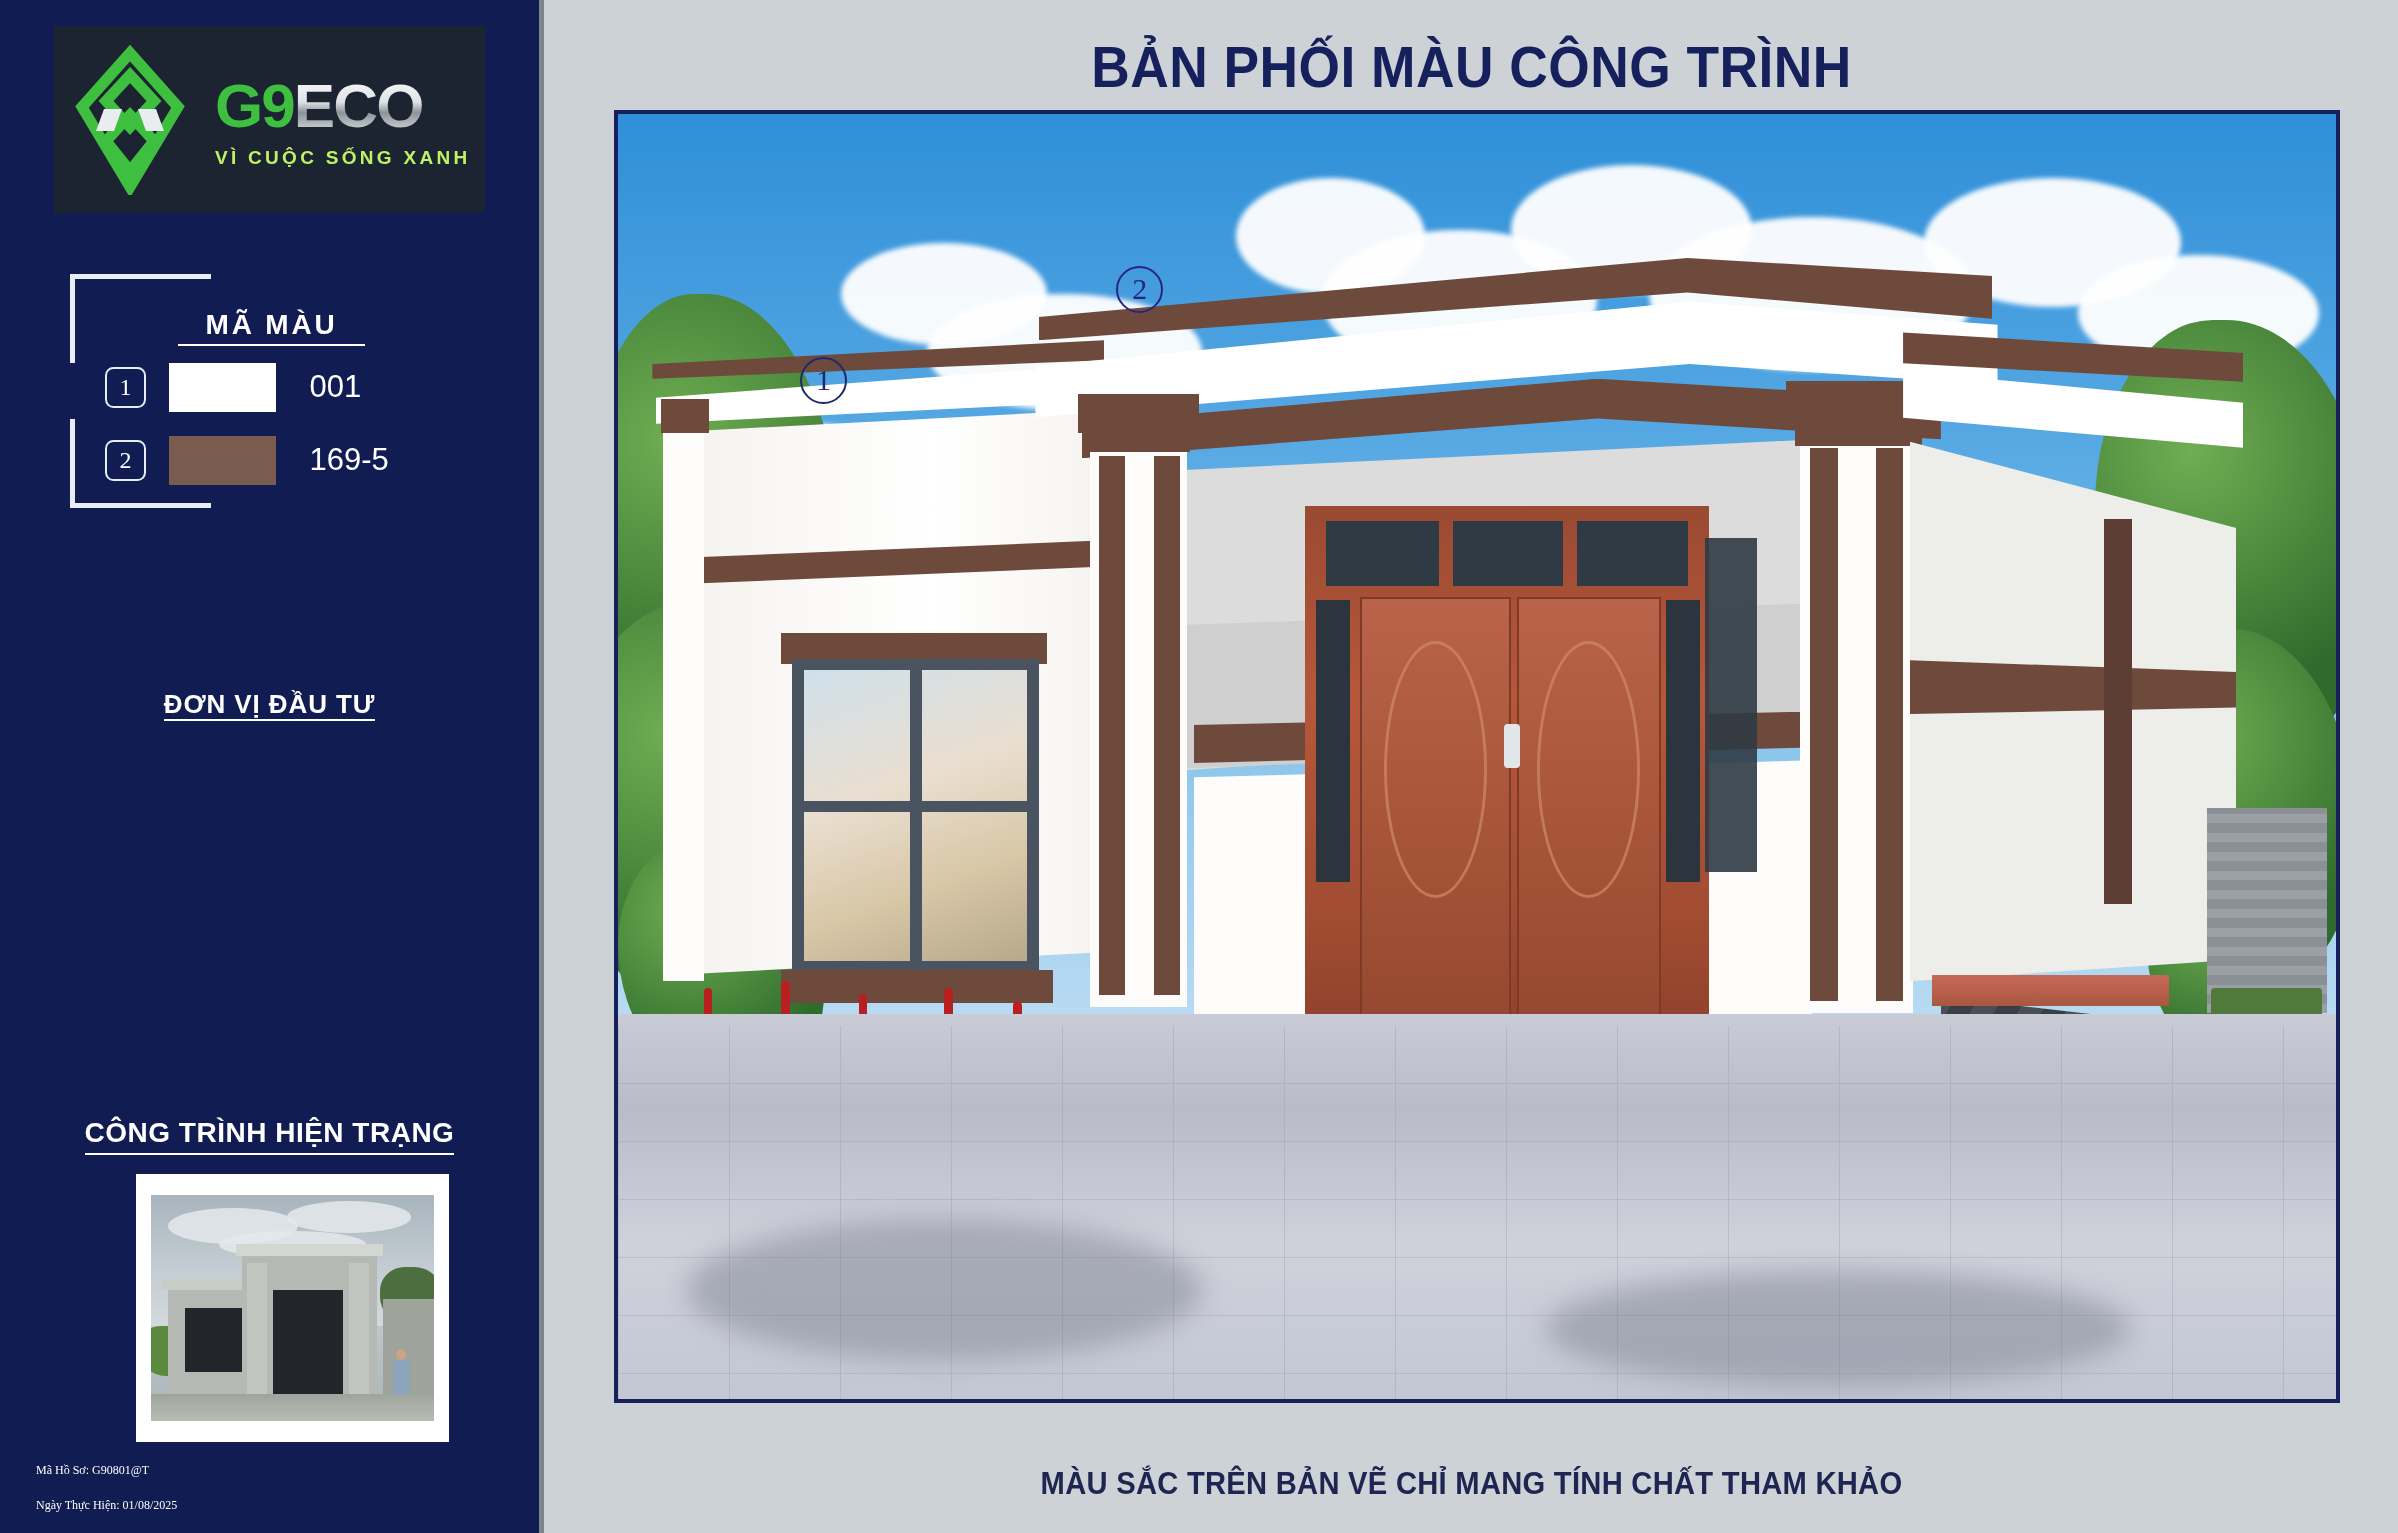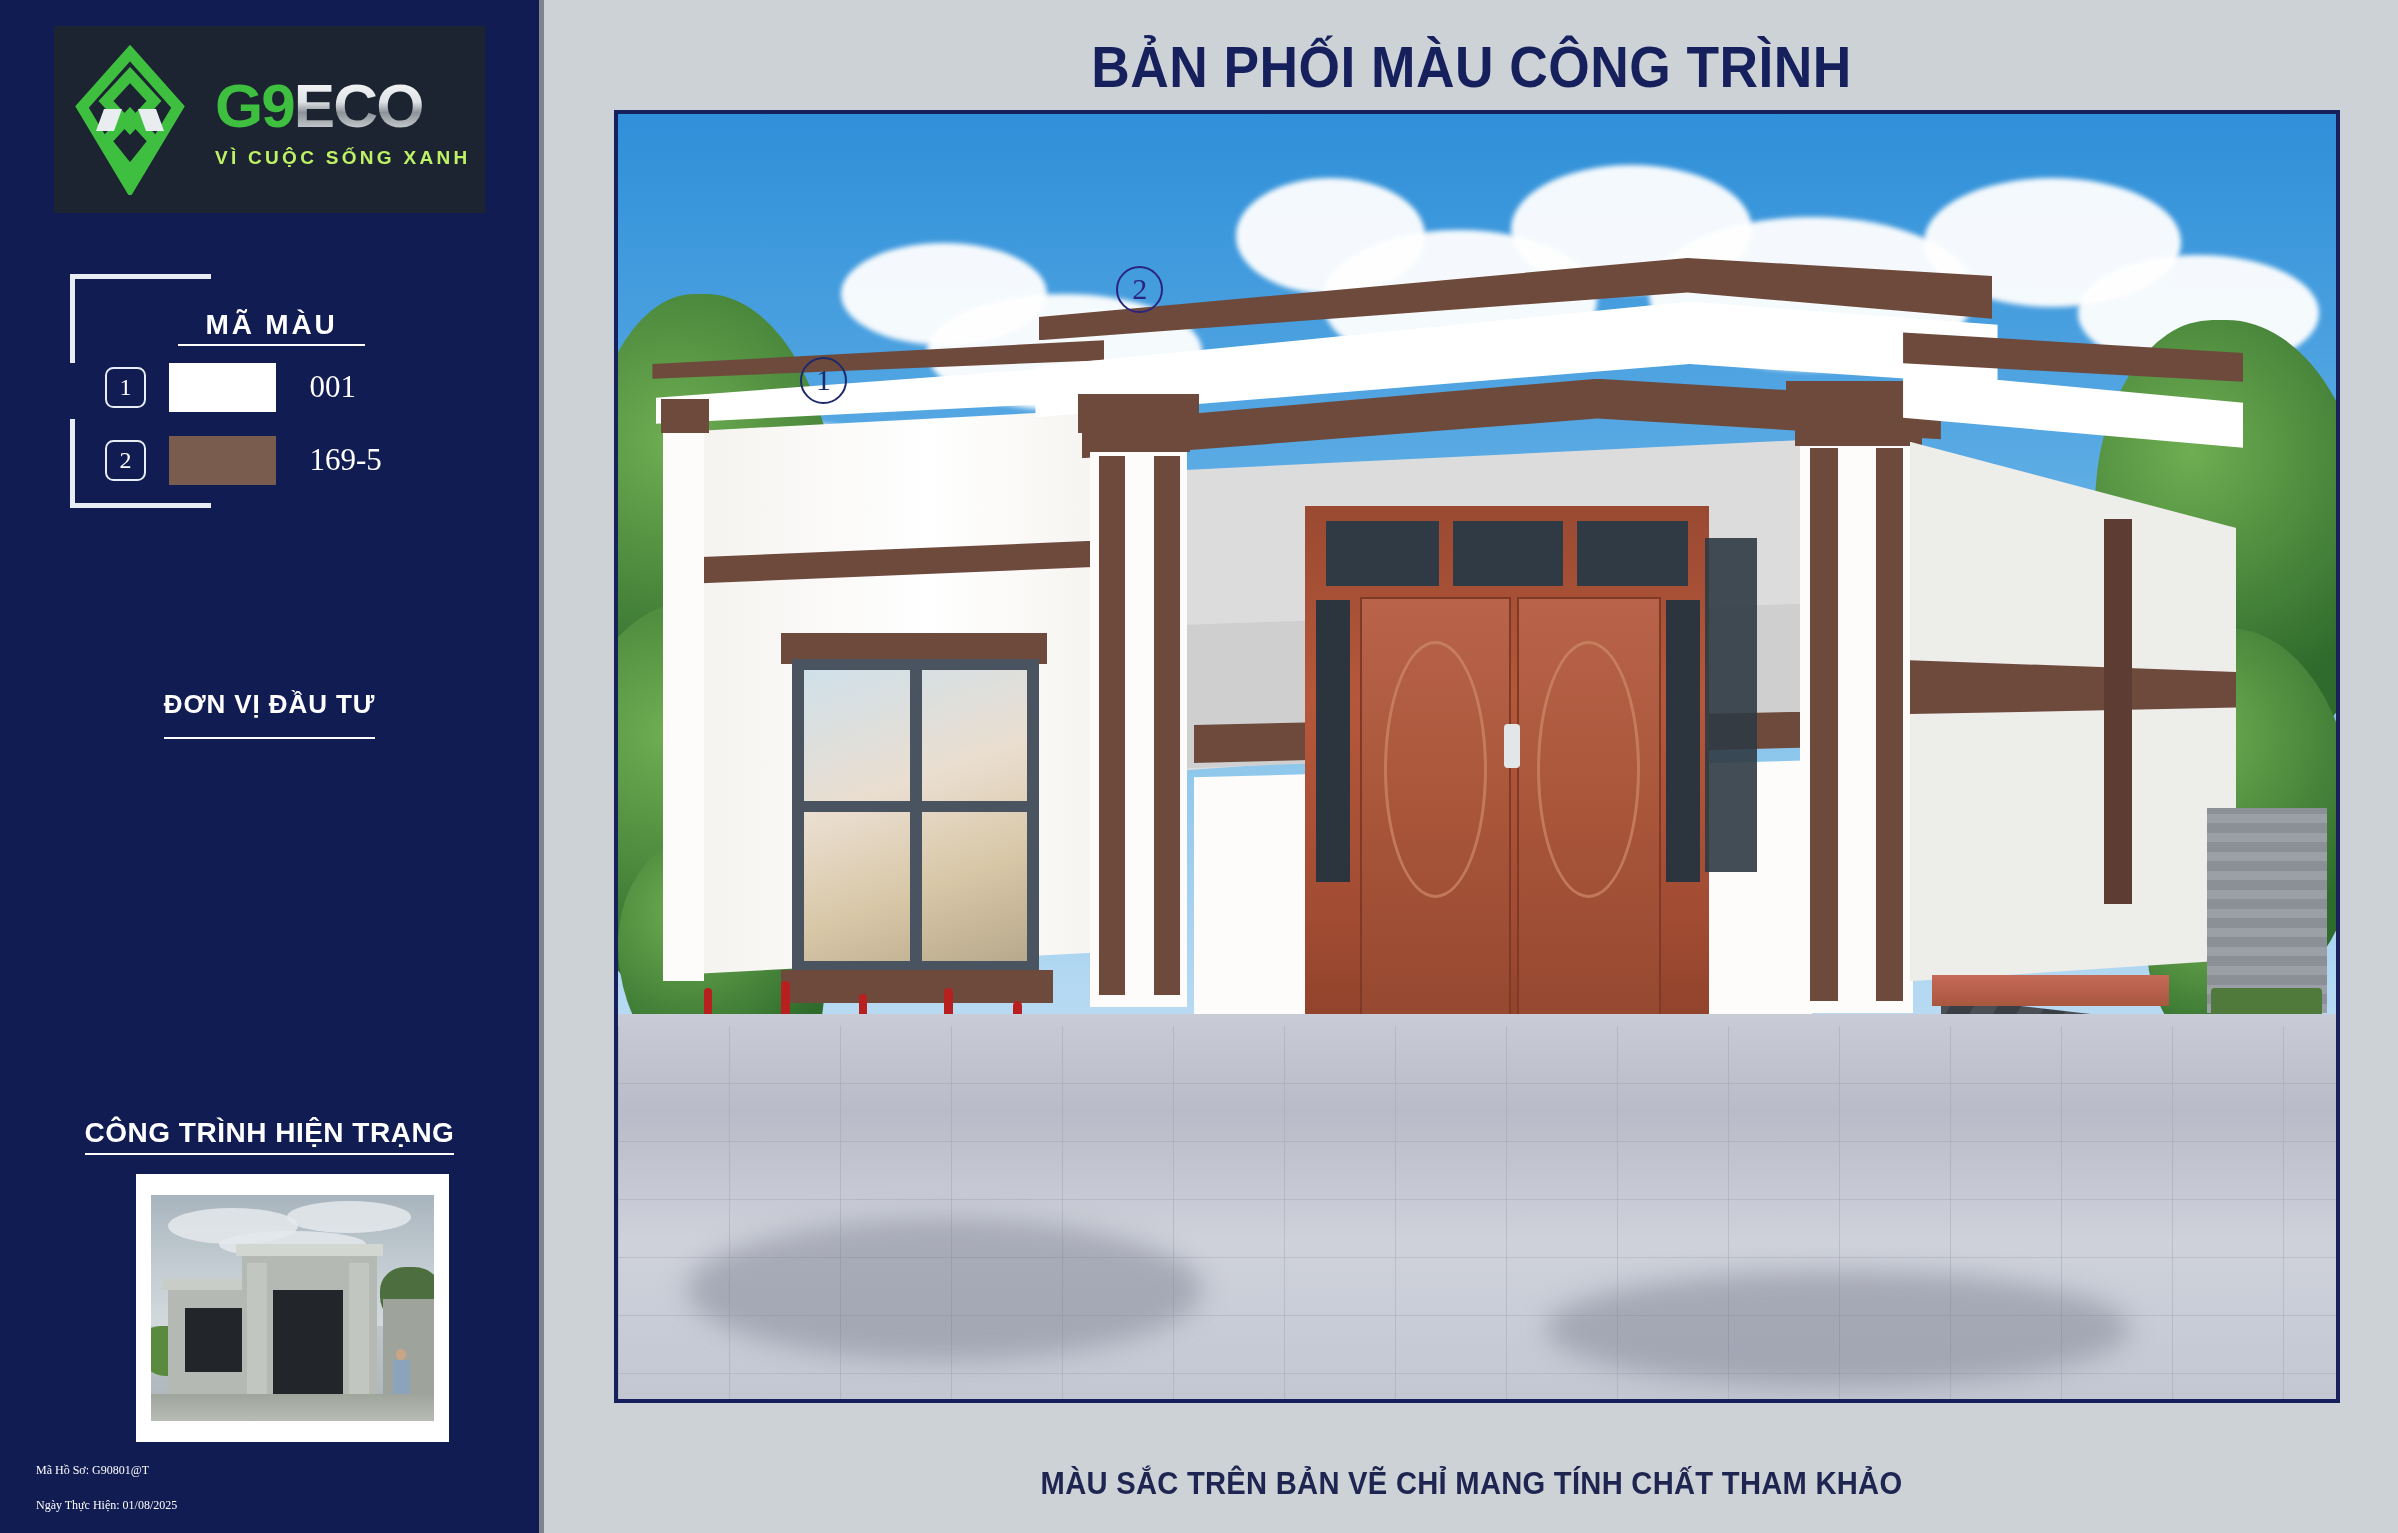--- a/index.html
+++ b/index.html
@@ -61,28 +61,28 @@
     width:41px; height:41px; border:2.8px solid #e8ecf5; border-radius:8.4px;
     color:#ffffff; font-size:24px; font-family:"Liberation Serif", serif;
     display:flex; align-items:center; justify-content:center;
     flex:0 0 41px;
   }
   .swatch {
     width:107px; height:49px; margin-left:22.5px; flex:0 0 107px;
   }
   .swatch-code {
     margin-left:34px; color:#ffffff; font-size:31px;
-    font-family:Liberation Serif, serif;
+    font-family:Liberation Sans, sans-serif;
   }
 
   .investor-title {
     position:absolute; left:0; top:689px; width:539px; text-align:center;
     color:#ffffff; font-size:26px; font-weight:bold; letter-spacing:0.9px;
   }
-  .investor-title span { border-bottom:2.8px solid #ffffff; padding-bottom:18px; }
+  .investor-title span { border-bottom:2.8px solid #ffffff; padding-bottom:0; }
 
   .existing-title {
     position:absolute; left:0; top:1117px; width:539px; text-align:center;
     color:#ffffff; font-size:28px; font-weight:bold; letter-spacing:0.5px;
   }
   .existing-title span { border-bottom:2.8px solid #ffffff; padding-bottom:5px; }
 
   
   .photo-frame { position:absolute; left:136px; top:1174px; width:313px; height:268px; }
   .photo-card { position:absolute; inset:0; background:#ffffff; padding:20.6px 15px; }

